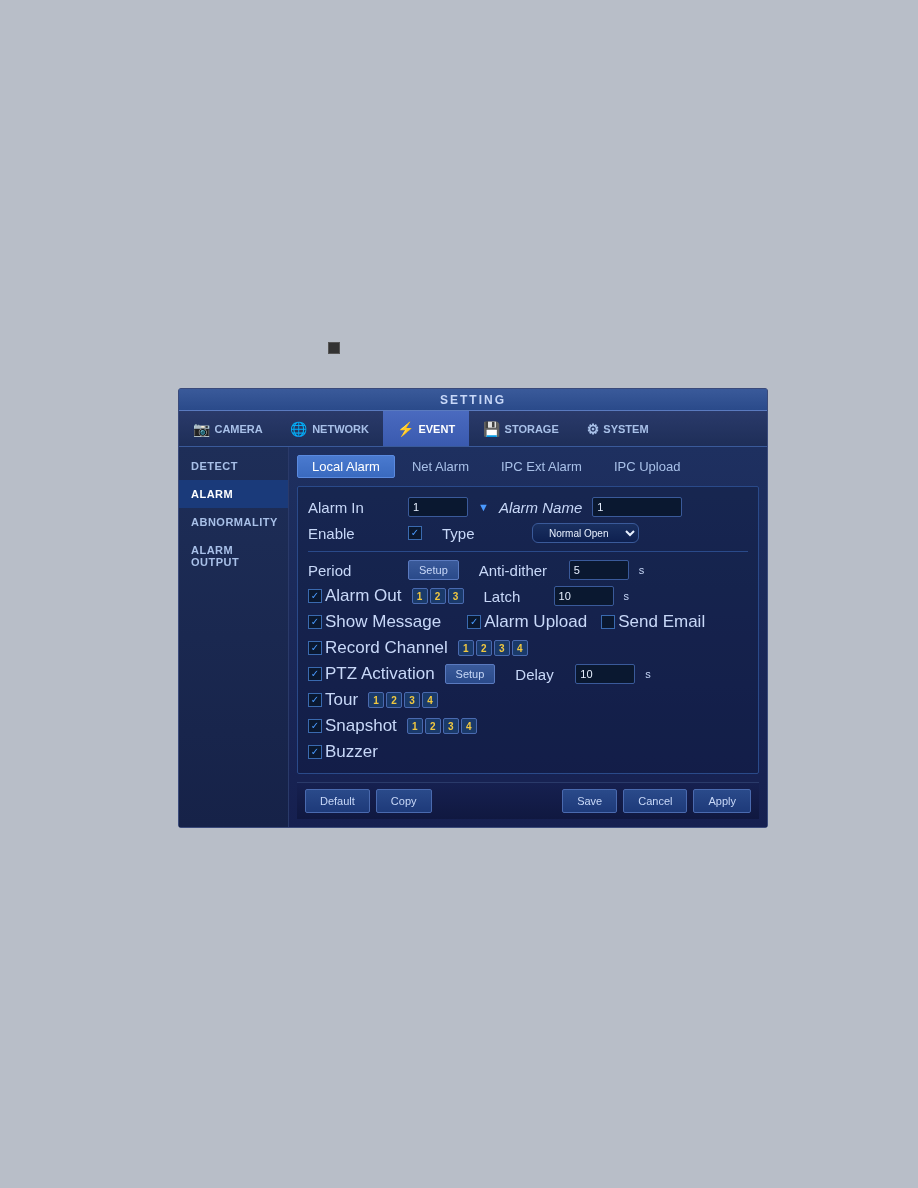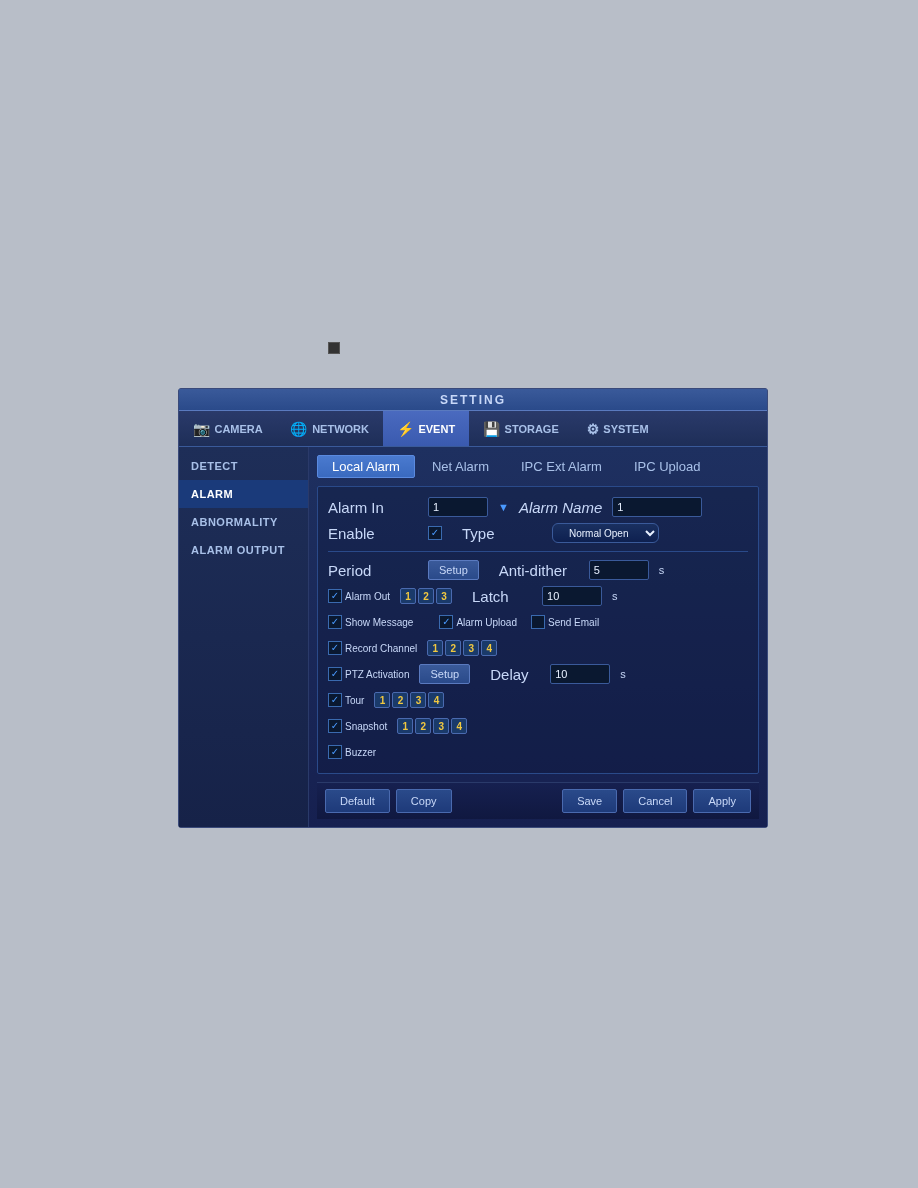--- a/index.html
+++ b/index.html
@@ -79,21 +79,21 @@
     }
 
     
     .content-area {
       display: flex;
       height: calc(100% - 58px);
     }
 
     
     .sidebar {
-      width: 130px;
+      width: 110px;
       background: linear-gradient(to bottom, #1e2e58, #162248);
       border-right: 1px solid #2a3a6a;
       padding-top: 5px;
     }
     .sidebar-item {
       padding: 8px 12px;
       color: #a8c0e8;
       font-size: 11px;
       font-weight: bold;
       cursor: pointer;
@@ -181,21 +181,21 @@
       padding: 2px 12px;
       height: 20px;
       cursor: pointer;
     }
 
     .checkbox-item {
       display: flex;
       align-items: center;
       gap: 3px;
       color: #c8d8f8;
-      font-size: 10px;
+      font-size: 17px;
       cursor: pointer;
     }
 
     .cb {
       width: 14px;
       height: 14px;
       background: #0a1830;
       border: 1px solid #3a6aaf;
       display: flex;
       align-items: center;

